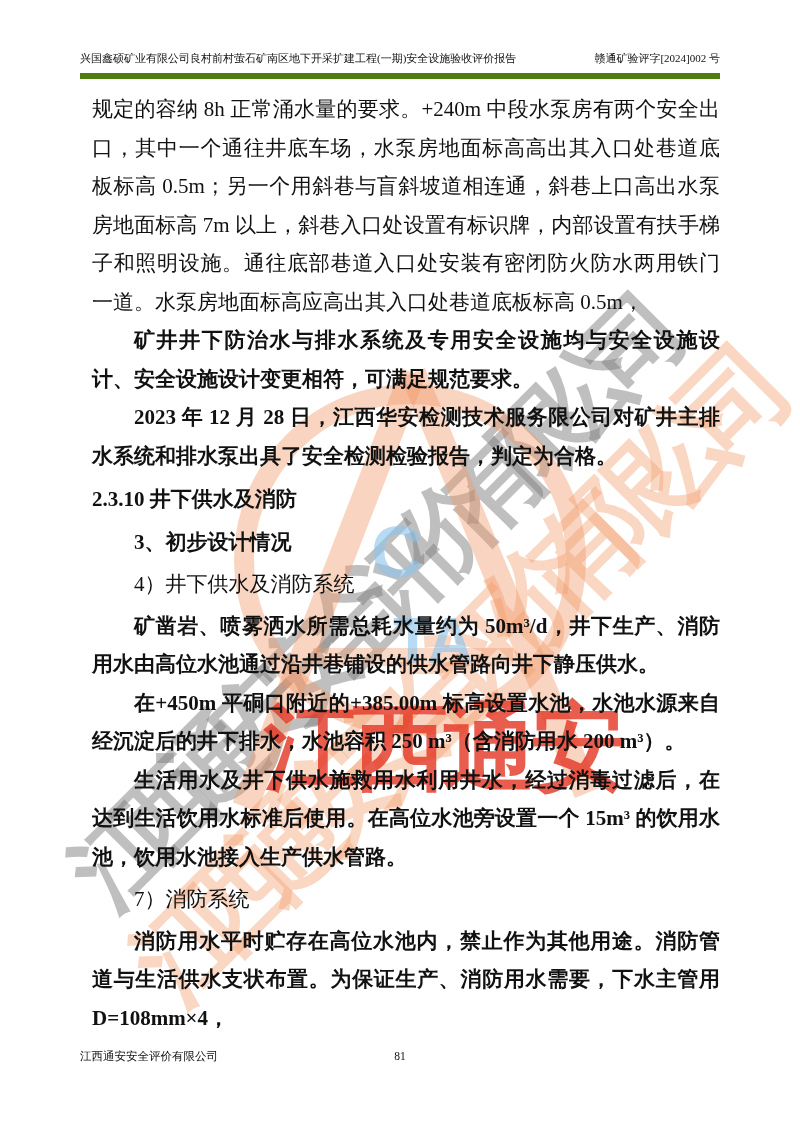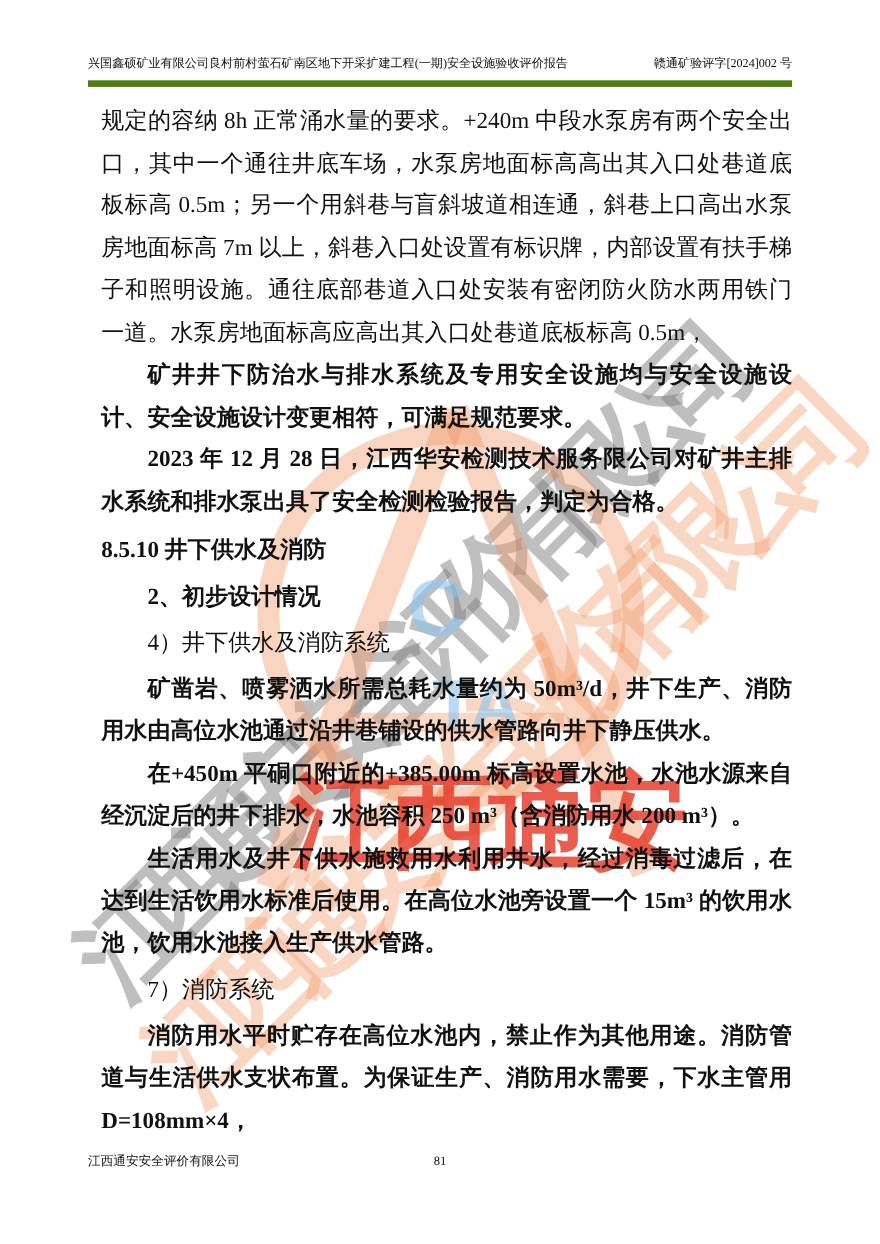--- a/index.html
+++ b/index.html
@@ -75,22 +75,22 @@
   <div class="content">
     <div class="header">
       <span class="hl">兴国鑫硕矿业有限公司良村前村萤石矿南区地下开采扩建工程(一期)安全设施验收评价报告</span>
       <span class="hr">赣通矿验评字[2024]002 号</span>
     </div>
 
     <div class="body-text" id="body-text">
         <p>规定的容纳 8h 正常涌水量的要求。+240m 中段水泵房有两个安全出口，其中一个通往井底车场，水泵房地面标高高出其入口处巷道底板标高 0.5m；另一个用斜巷与盲斜坡道相连通，斜巷上口高出水泵房地面标高 7m 以上，斜巷入口处设置有标识牌，内部设置有扶手梯子和照明设施。通往底部巷道入口处安装有密闭防火防水两用铁门一道。水泵房地面标高应高出其入口处巷道底板标高 0.5m，</p>
         <p class="indent">矿井井下防治水与排水系统及专用安全设施均与安全设施设计、安全设施设计变更相符，可满足规范要求。</p>
         <p class="indent">2023 年 12 月 28 日，江西华安检测技术服务限公司对矿井主排水系统和排水泵出具了安全检测检验报告，判定为合格。</p>
-        <p class="h1">8.5.10 井下供水及消防</p>
-        <p class="h2">2、初步设计情况</p>
+        <p class="h1">2.3.10 井下供水及消防</p>
+        <p class="h2">3、初步设计情况</p>
         <p class="sub">4）井下供水及消防系统</p>
         <p class="indent">矿凿岩、喷雾洒水所需总耗水量约为 50m³/d，井下生产、消防用水由高位水池通过沿井巷铺设的供水管路向井下静压供水。</p>
         <p class="indent">在+450m 平硐口附近的+385.00m 标高设置水池，水池水源来自经沉淀后的井下排水，水池容积 250 m³（含消防用水 200 m³）。</p>
         <p class="indent">生活用水及井下供水施救用水利用井水，经过消毒过滤后，在达到生活饮用水标准后使用。在高位水池旁设置一个 15m³ 的饮用水池，饮用水池接入生产供水管路。</p>
         <p class="sub">7）消防系统</p>
         <p class="indent">消防用水平时贮存在高位水池内，禁止作为其他用途。消防管道与生活供水支状布置。为保证生产、消防用水需要，下水主管用 D=108mm×4，</p>
       </div>
 
     <div class="footer">
       <span class="company">江西通安安全评价有限公司</span>

